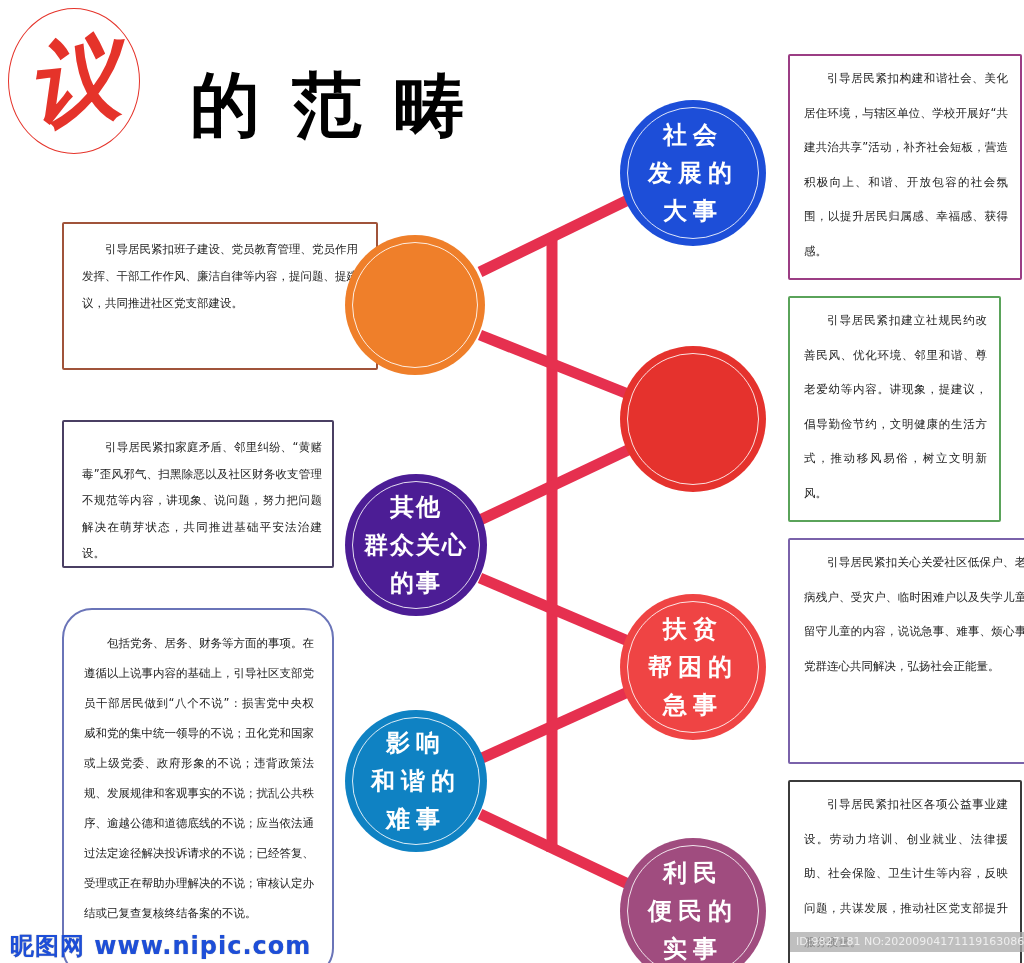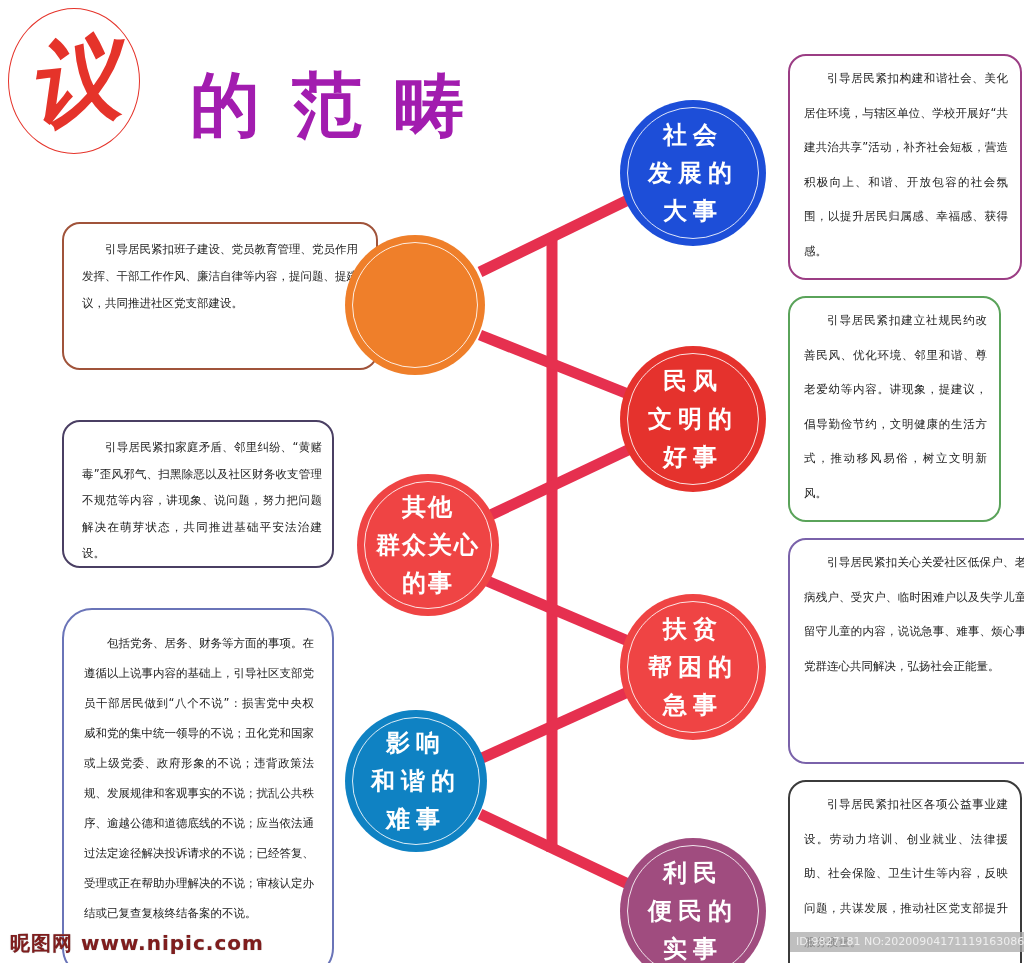--- a/index.html
+++ b/index.html
@@ -2,33 +2,33 @@
 <html><head>
 <meta charset="utf-8">
 <style>
   html, body { margin:0; padding:0; }
   body { width:1024px; height:963px; position:relative; overflow:hidden; background:#ffffff;
          font-family:"DejaVu Sans", "Liberation Sans", sans-serif; }
   .title-seal { position:absolute; left:8px; top:8px; width:132px; height:146px; border:1.5px solid #e5332a;
                 border-radius:50%; box-sizing:border-box; display:flex; align-items:center; justify-content:center; }
   .title-seal span { color:#e5332a; font-family:"DejaVu Serif", "Liberation Serif", serif; font-weight:bold;
                      font-size:92px; font-style:italic; transform:rotate(-6deg); line-height:1; }
-  .title-main { position:absolute; left:190px; top:70px; color:#a21caf; font-weight:bold; font-size:70px;
+  .title-main { position:absolute; left:190px; top:70px; color:#000000; font-weight:bold; font-size:70px;
                 letter-spacing:32px; line-height:1; white-space:nowrap; }
   svg.connectors { position:absolute; left:0; top:0; }
   .circle { position:absolute; border-radius:50%; display:flex; align-items:center; justify-content:center;
             box-sizing:border-box; }
   .circle .ring { position:absolute; inset:7px; border:1px solid rgba(255,255,255,0.85); border-radius:50%; }
   .circle .label { color:#ffffff; font-weight:bold; font-size:24px; line-height:38px; text-align:center;
                    letter-spacing:6px; white-space:pre-line; position:relative; }
-  .box { position:absolute; background:#fff; border:2.5px solid #888; border-radius:18px; box-sizing:border-box;
+  .box { position:absolute; background:#fff; border:2.5px solid #888; border-radius:2px; box-sizing:border-box;
          overflow:hidden; }
   .box p { margin:0; color:#222; font-size:11.5px; text-indent:2em; text-align:justify; }
   .box.right p { line-height:34.5px; }
-  .watermark-left { position:absolute; left:10px; top:930px; font-size:20px; color:#7f1d1d; font-weight:bold;
+  .watermark-left { position:absolute; left:10px; top:930px; font-size:24px; color:#1d4ed8; font-weight:bold;
                     letter-spacing:1px; text-shadow:0 0 1px #999; white-space:nowrap; }
   .watermark-right { position:absolute; left:790px; top:932px; width:234px; height:20px; background:rgba(170,170,170,0.75);
                      color:#eeeeee; font-size:11px; line-height:20px; padding-left:6px; box-sizing:border-box; white-space:nowrap; }
 </style>
 </head>
 <body>
 
 <div class="title-seal">
   <span>议</span>
 </div>
@@ -65,44 +65,41 @@
 <div class="box right" style="left:788px; top:538px; width:264px; height:226px; border-color:#7a62aa; padding:5px 12px 6px 14px;">
   <p>引导居民紧扣关心关爱社区低保户、老弱病残户、受灾户、临时困难户以及失学儿童、留守儿童的内容，说说急事、难事、烦心事、党群连心共同解决，弘扬社会正能量。</p>
 </div>
 <div class="box right" style="left:788px; top:780px; width:234px; height:210px; border-color:#3b3b3b; padding:5px 12px 6px 14px;">
   <p>引导居民紧扣社区各项公益事业建设。劳动力培训、创业就业、法律援助、社会保险、卫生计生等内容，反映问题，共谋发展，推动社区党支部提升服务质量。</p>
 </div>
 
 <div class="circle" style="left:345px; top:235px; width:140px; height:140px; background:#ef7f2a;">
   <div class="ring"></div>
 </div>
-<div class="circle" style="left:357px; top:474px; width:142px; height:142px; background:#ef4444;">
+<div class="circle" style="left:345px; top:474px; width:142px; height:142px; background:#4c1d95;">
   <div class="ring"></div>
   <div class="label" style="letter-spacing:2px;">其他
 群众关心
 的事</div>
 </div>
 <div class="circle" style="left:345px; top:710px; width:142px; height:142px; background:#0f82c3;">
   <div class="ring"></div>
   <div class="label">影响
 和谐的
 难事</div>
 </div>
 
 <div class="circle" style="left:620px; top:100px; width:146px; height:146px; background:#1d4ed8;">
   <div class="ring"></div>
   <div class="label">社会
 发展的
 大事</div>
 </div>
 <div class="circle" style="left:620px; top:346px; width:146px; height:146px; background:#e5322d;">
   <div class="ring"></div>
-  <div class="label">民风
-文明的
-好事</div>
 </div>
 <div class="circle" style="left:620px; top:594px; width:146px; height:146px; background:#ef4444;font-family:Liberation Serif, serif;">
   <div class="ring"></div>
   <div class="label">扶贫
 帮困的
 急事</div>
 </div>
 <div class="circle" style="left:620px; top:838px; width:146px; height:146px; background:#a04c7f;">
   <div class="ring"></div>
   <div class="label">利民

